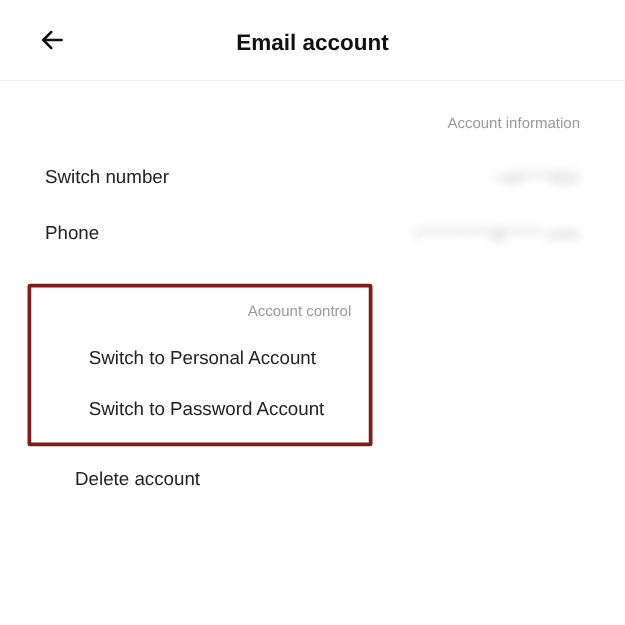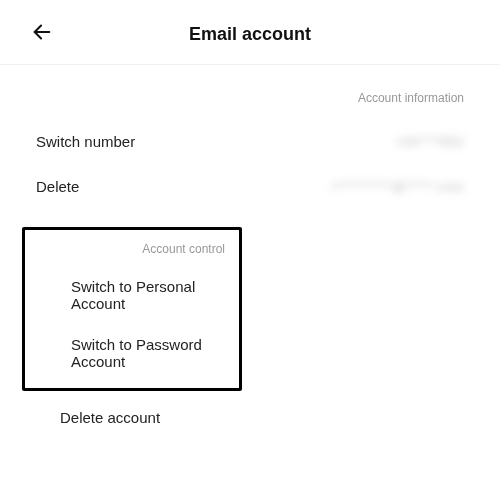--- a/index.html
+++ b/index.html
@@ -53,24 +53,24 @@
       cursor: pointer;
     }
     .row-value {
       color: #bbb;
       filter: blur(4px);
       font-size: 13px;
       letter-spacing: 0.5px;
       user-select: none;
     }
     .highlight-box {
-      border: 3px solid #000000;
+      border: 3px solid #7f1d1d;
       margin: 18px 0 0 -14px;
       padding: 6px 14px 6px 14px;
-      width: 220px;
+      width: 276px;
       border-radius: 2px;
     }
     .highlight-box .section-header {
       margin-top: 6px;
       margin-bottom: 10px;
     }
     .highlight-box .row {
       padding: 12px 0;
       margin-left: 32px;
     }
@@ -99,21 +99,21 @@
 
 <div class="section">
   <div class="section-header">Account information</div>
 
   <div class="row">
     <span>Switch number</span>
     <span class="row-value">+44****852</span>
   </div>
 
   <div class="row">
-    <span>Delete</span>
+    <span>Phone</span>
     <span class="row-value">r**********@*****.com</span>
   </div>
 
 </div>
 
 <div class="section">
   <div class="highlight-box">
     <div class="section-header">Account control</div>
 
     <div class="row">

